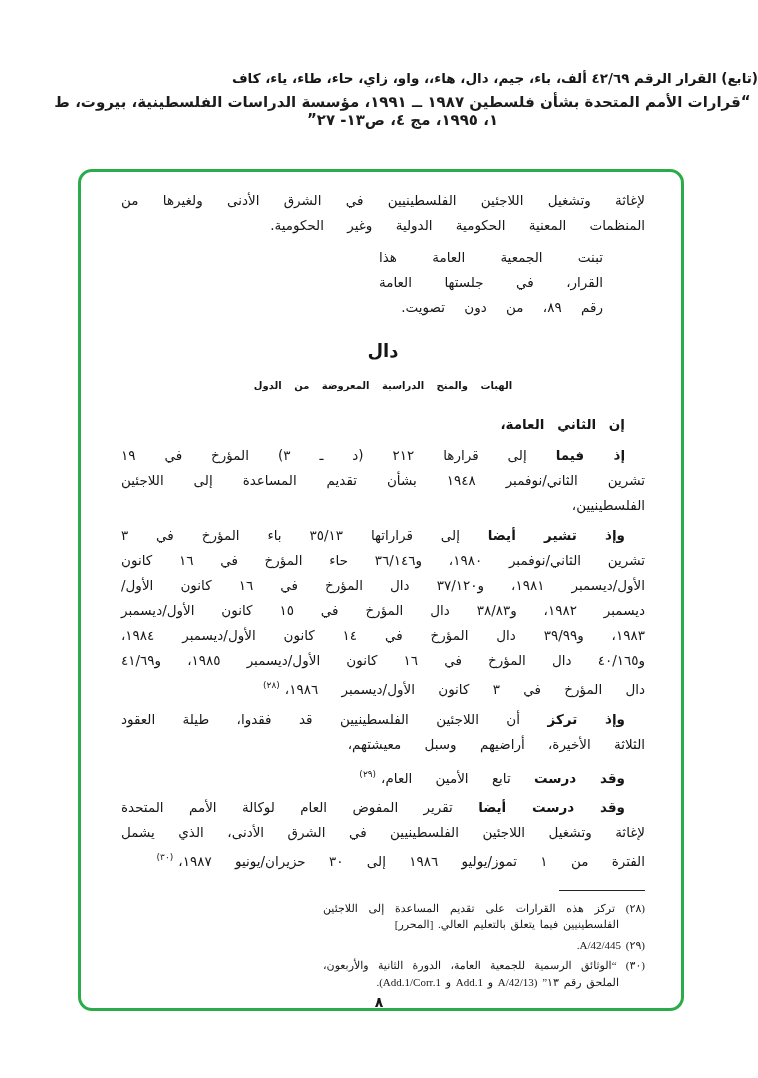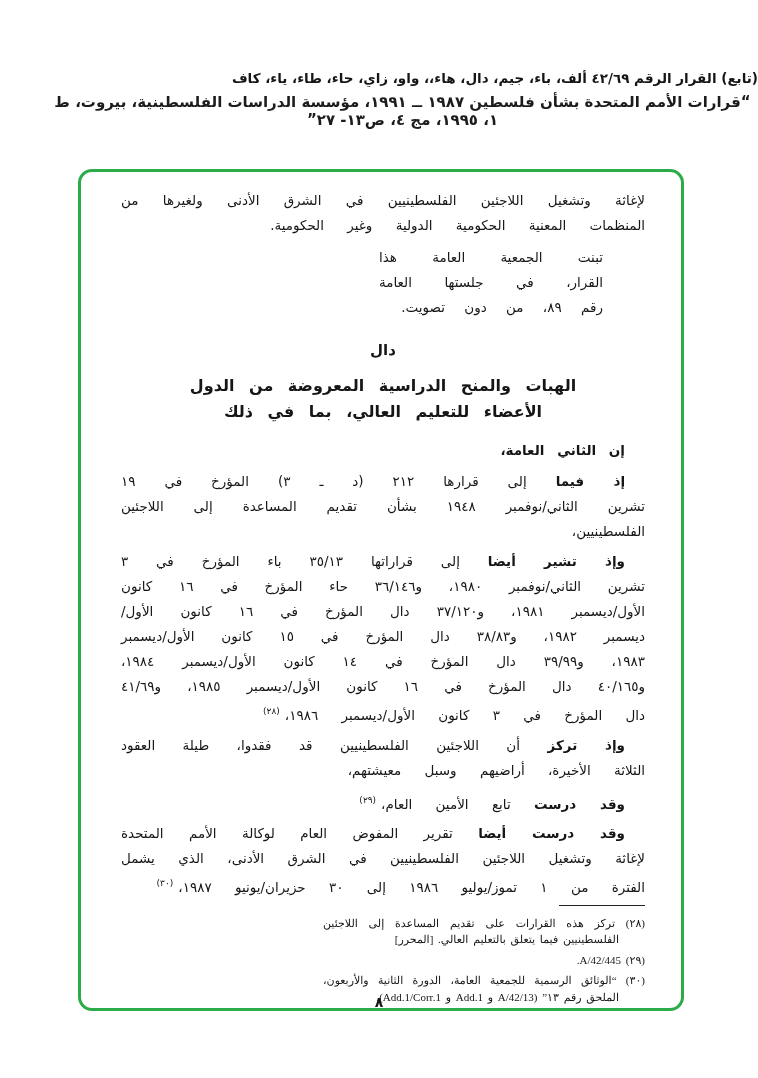--- a/index.html
+++ b/index.html
@@ -64,27 +64,27 @@
     width: 224px;
     margin: 2px 42px 4px auto;
     text-align: justify;
     word-spacing: 15px;
     line-height: 25px;
   }
 
   .section-letter {
     text-align: center;
     font-weight: bold;
-    font-size: 15px;
+    font-size: 18px;
     margin: 14px 0 10px 0;
   }
   .section-title {
     text-align: center;
     font-weight: bold;
-    font-size: 16px;
+    font-size: 10px;
     line-height: 26px;
     word-spacing: 9px;
     margin: 0 auto 13px auto;
   }
 
   .opening {
     font-weight: bold;
     text-indent: 20px;
     word-spacing: 8px;
     margin-bottom: 6px;
@@ -143,21 +143,20 @@
   <section class="frame bodytext" style="border-color: rgb(44, 171, 74);">
 
     <p class="para">لإغاثة وتشغيل اللاجئين الفلسطينيين في الشرق الأدنى ولغيرها من المنظمات المعنية الحكومية الدولية وغير الحكومية.</p>
 
     <p class="adoption">تبنت الجمعية العامة هذا القرار، في جلستها العامة رقم ٨٩، من دون تصويت.</p>
 
     <h2 class="section-letter">دال</h2>
 
     <div class="section-title">
       <div>الهبات والمنح الدراسية المعروضة من الدول</div>
-      <div>الأعضاء للتعليم العالي، بما في ذلك</div>
     </div>
 
     <p class="para opening">إن الثاني العامة،</p>
 
     <p class="para indent"><span class="lead">إذ فيما</span> <span>إلى قرارها ٢١٢ (د ـ ٣) المؤرخ في ١٩ تشرين الثاني/نوفمبر ١٩٤٨ بشأن تقديم المساعدة إلى اللاجئين الفلسطينيين،</span></p>
 
     <p class="para indent"><span class="lead">وإذ تشير أيضا</span> <span>إلى قراراتها ٣٥/١٣ باء المؤرخ في ٣ تشرين الثاني/نوفمبر ١٩٨٠، و٣٦/١٤٦ حاء المؤرخ في ١٦ كانون الأول/ديسمبر ١٩٨١، و٣٧/١٢٠ دال المؤرخ في ١٦ كانون الأول/ديسمبر ١٩٨٢، و٣٨/٨٣ دال المؤرخ في ١٥ كانون الأول/ديسمبر ١٩٨٣، و٣٩/٩٩ دال المؤرخ في ١٤ كانون الأول/ديسمبر ١٩٨٤، و٤٠/١٦٥ دال المؤرخ في ١٦ كانون الأول/ديسمبر ١٩٨٥، و٤١/٦٩ دال المؤرخ في ٣ كانون الأول/ديسمبر ١٩٨٦،</span><sup class="fn-ref">(٢٨)</sup></p>
 
     <p class="para indent"><span class="lead">وإذ تركز</span> <span>أن اللاجئين الفلسطينيين قد فقدوا، طيلة العقود الثلاثة الأخيرة، أراضيهم وسبل معيشتهم،</span></p>
 

